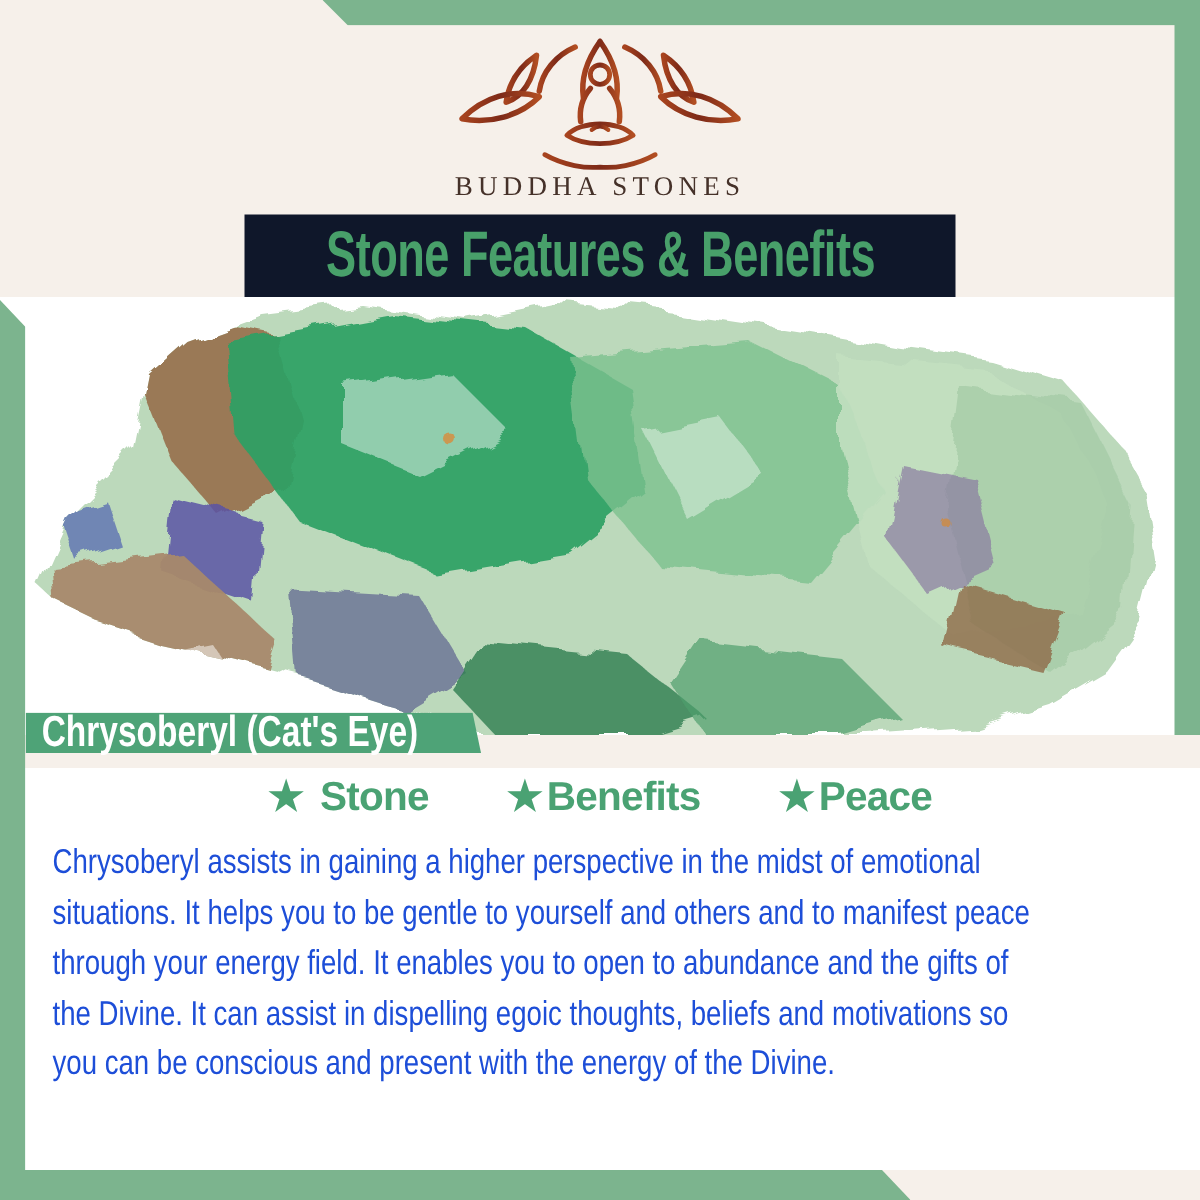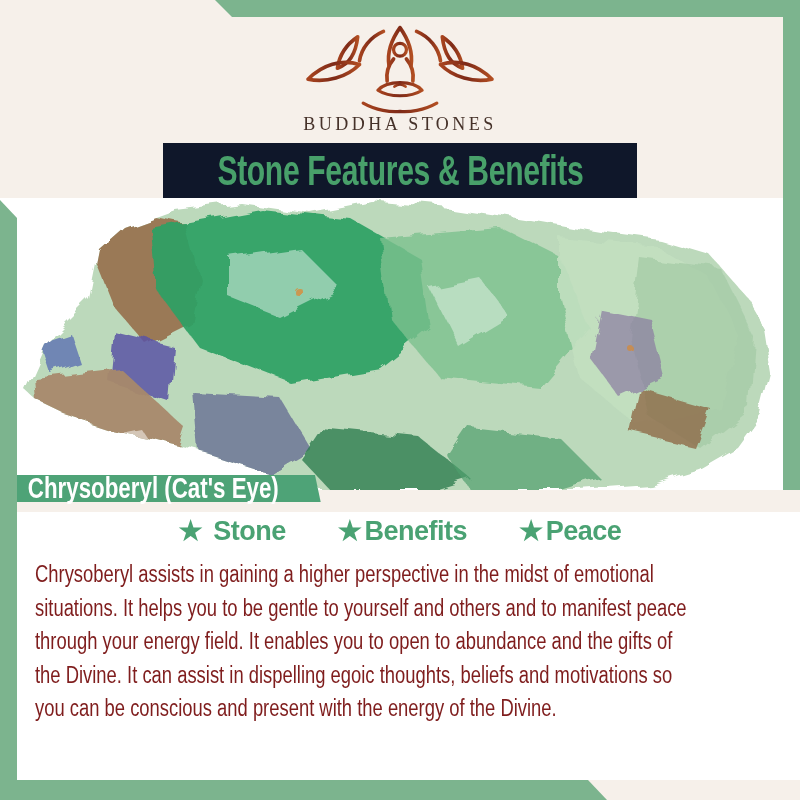--- a/index.html
+++ b/index.html
@@ -58,21 +58,21 @@
     background:#ffffff;z-index:1;
   }
   .benefits-row{
     position:absolute;left:0;top:3px;width:100%;
     display:flex;justify-content:center;gap:52px;
     color:#4aa273;font-weight:bold;font-size:27px;letter-spacing:-0.5px;
   }
   .benefit{white-space:nowrap;display:flex;align-items:center;}
   .benefit .star{margin-right:3px;}
   .benefit:first-child .star{margin-right:11px;}
-  .description{position:absolute;left:35px;top:46px;width:760px;color:#7f1d1d;}
+  .description{position:absolute;left:35px;top:46px;width:760px;color:#1d4ed8;}
   .description .line{
     font-size:23px;line-height:33.5px;white-space:nowrap;
     transform:scaleX(0.80);transform-origin:left center;
   }
 </style>
 </head>
 <body>
 
 <div class="page">
 

